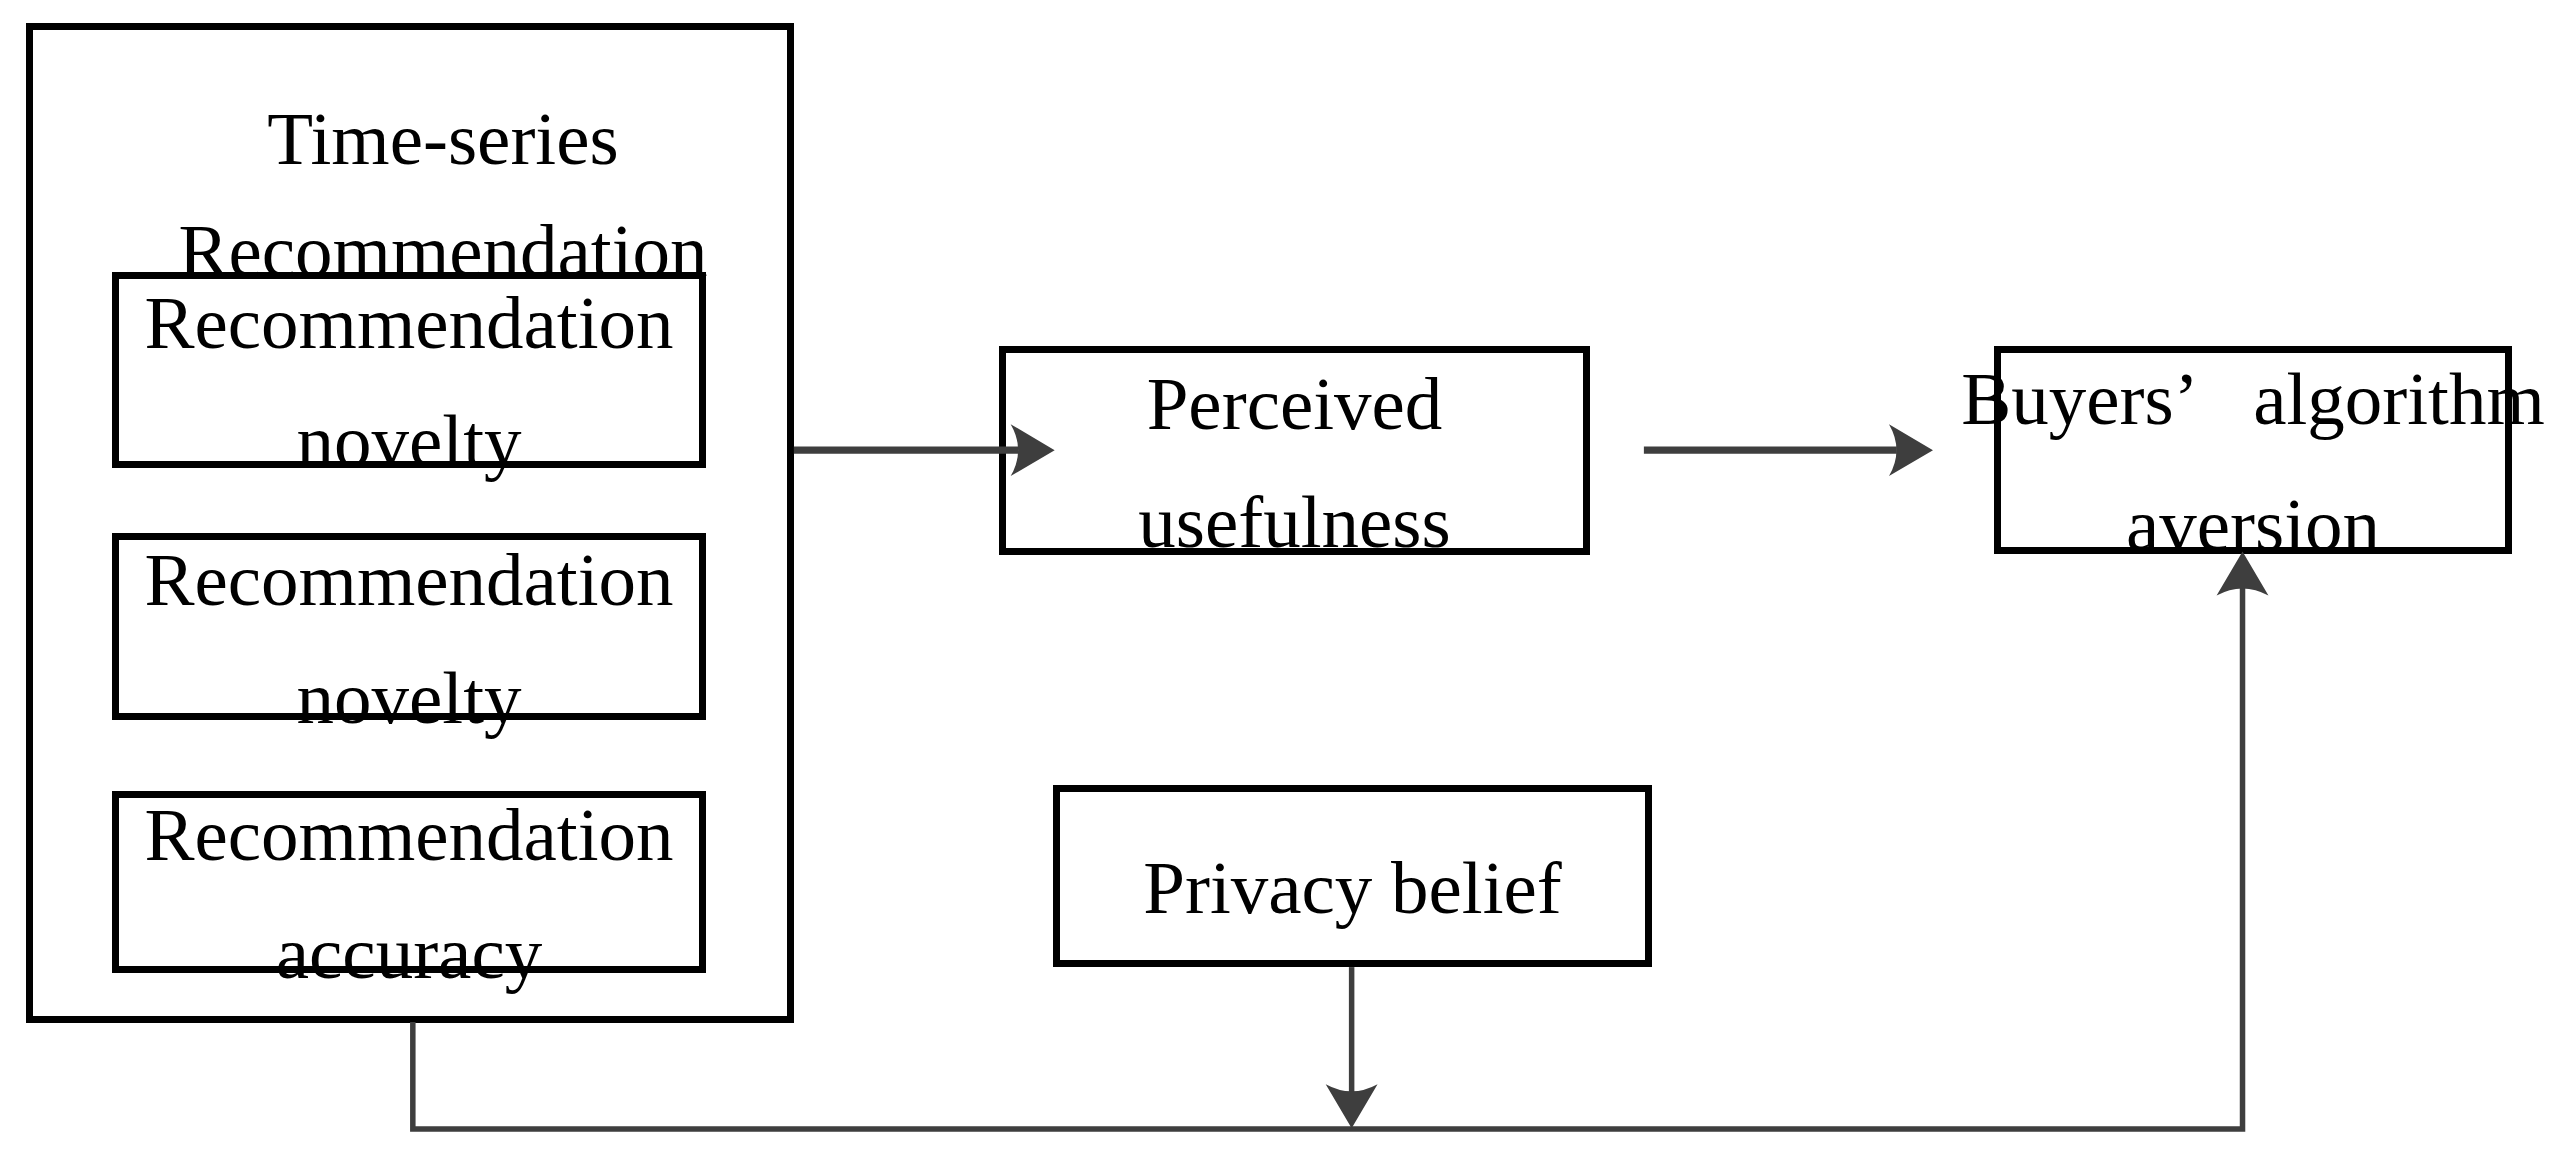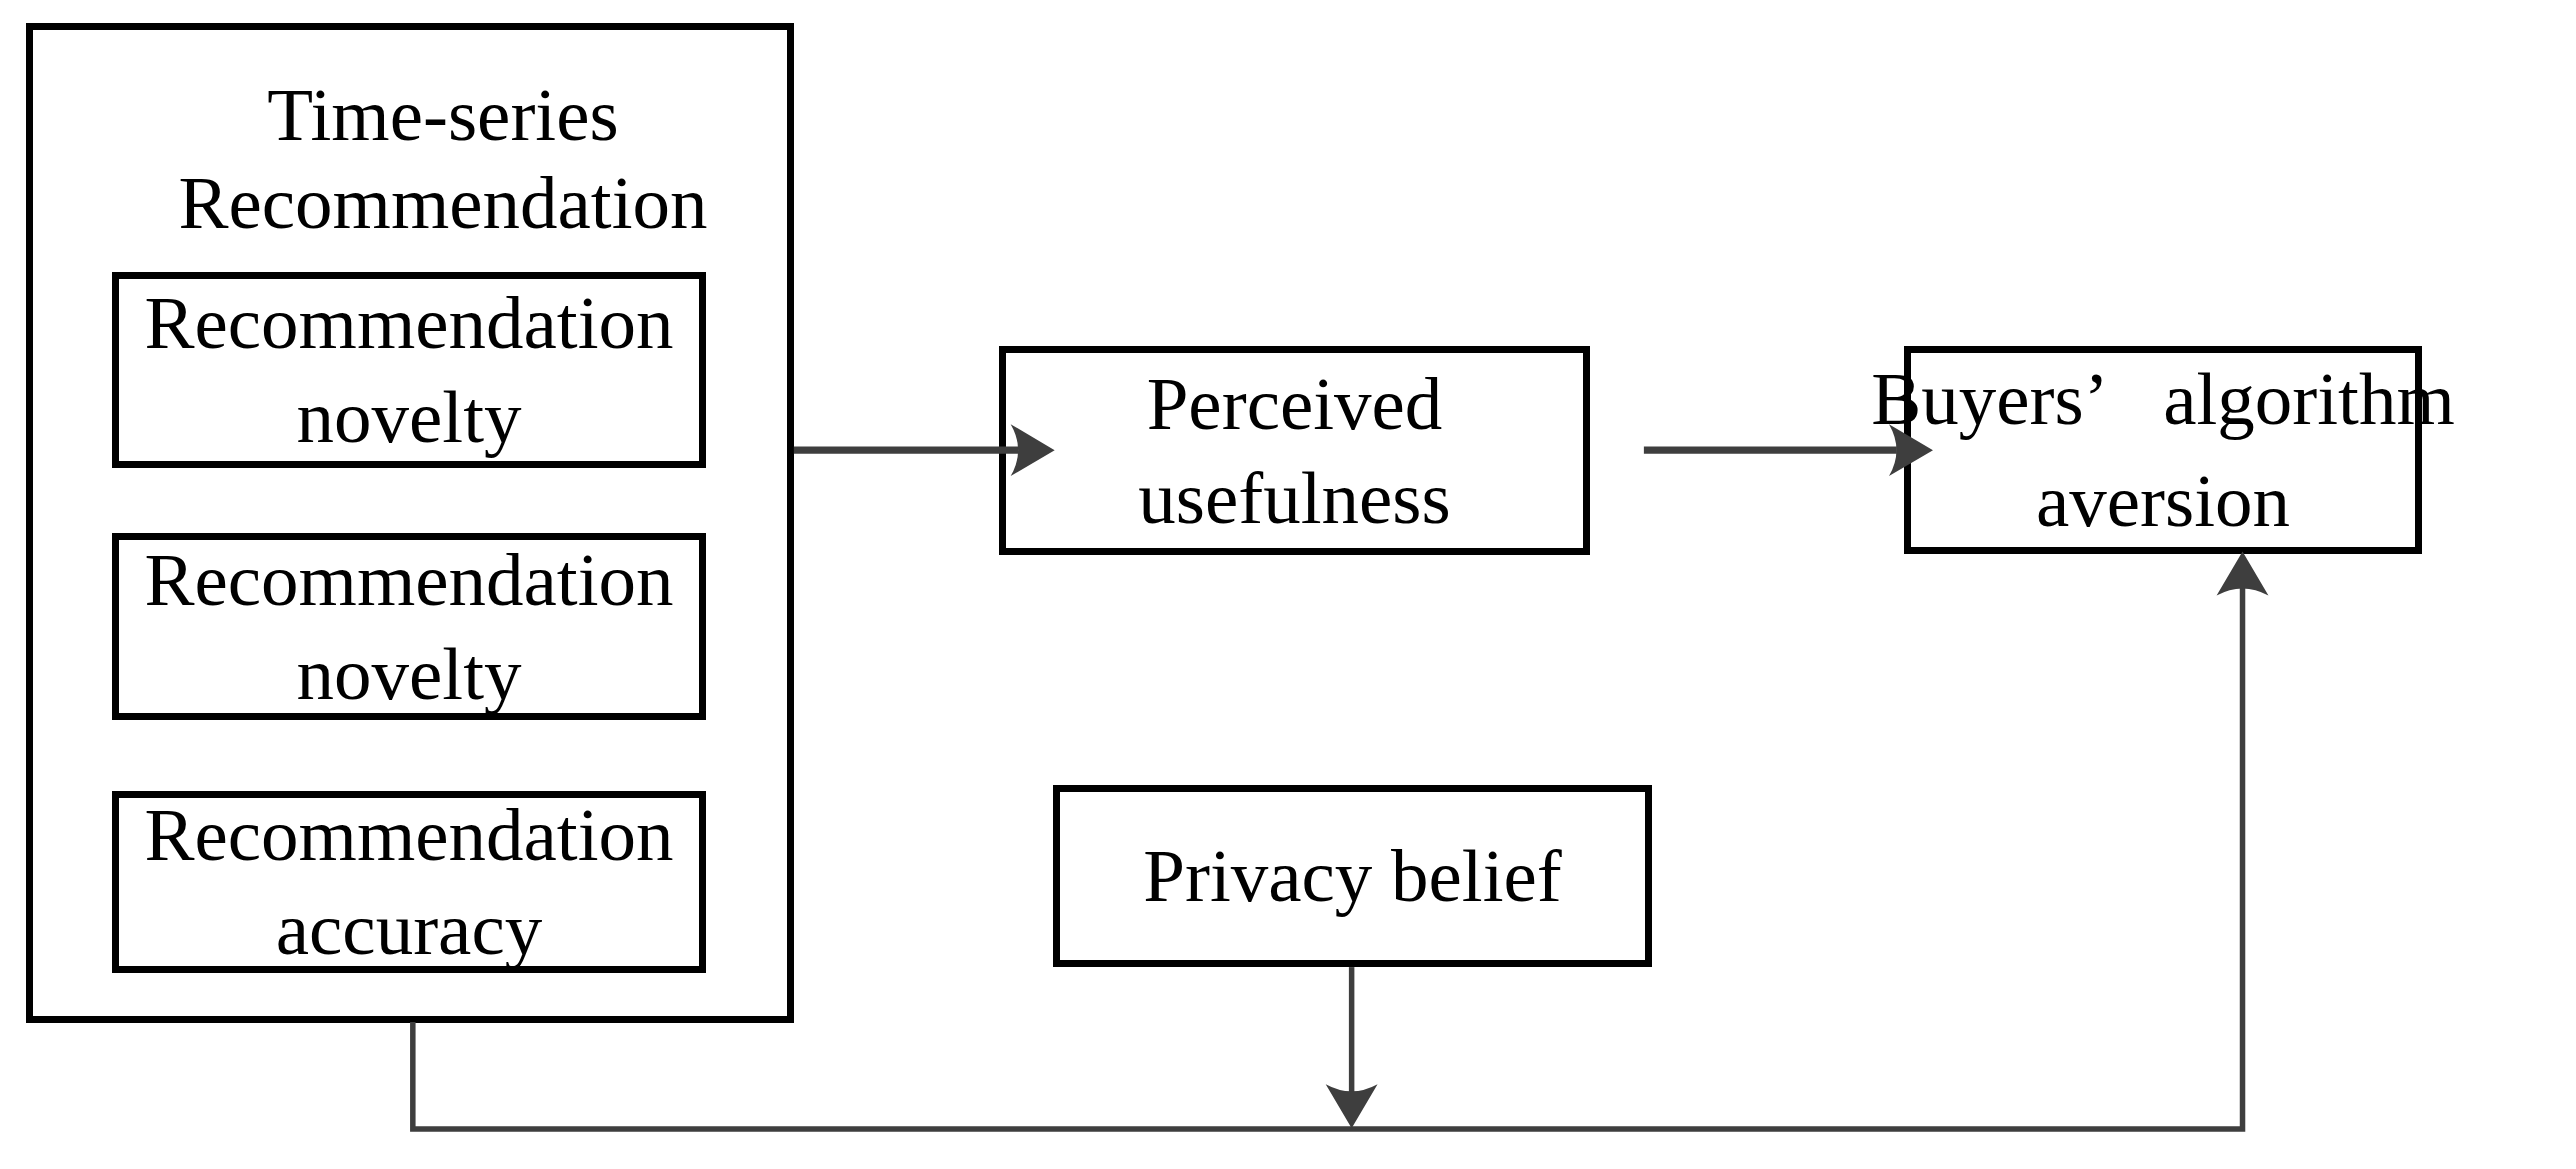--- a/index.html
+++ b/index.html
@@ -24,20 +24,21 @@
     display: flex;
     flex-direction: column;
     align-items: center;
     justify-content: center;
     text-align: center;
   }
   .box .line {
     font-size: 75px;
     line-height: 94px;
     white-space: nowrap;
+    margin-top: 24px;
   }
   
   .outer-box {
     left: 26px; top: 23px;
     width: 768px; height: 1000px;
     border-width: 7px;
     justify-content: flex-start;
   }
   .outer-title {
     position: absolute;
@@ -53,21 +54,21 @@
   .inner-box {
     border-width: 7px;
     left: 112px;
     width: 594px;
   }
   .inner-accuracy  { top: 272px;  height: 196px; }
   .inner-novelty   { top: 533px;  height: 187px; }
   .inner-diversity { top: 791px; height: 182px; }
 
   .perceived-box { left: 999px; top: 346px; width: 591px; height: 209px; }
-  .buyers-box    { left: 1904px; top: 346px; width: 518px; height: 208px; gap: 8px; }
+  .buyers-box    { left: 1994px; top: 346px; width: 518px; height: 208px; gap: 8px; }
   .privacy-box   { left: 1053px; top: 785px; width: 599px; height: 182px; }
 
   .wide-space { word-spacing: 0.55em; }
 
   .arrow-layer {
     position: absolute;
     left: 0; top: 0;
     width: 2576px;
     height: 1169px;
     pointer-events: none;

